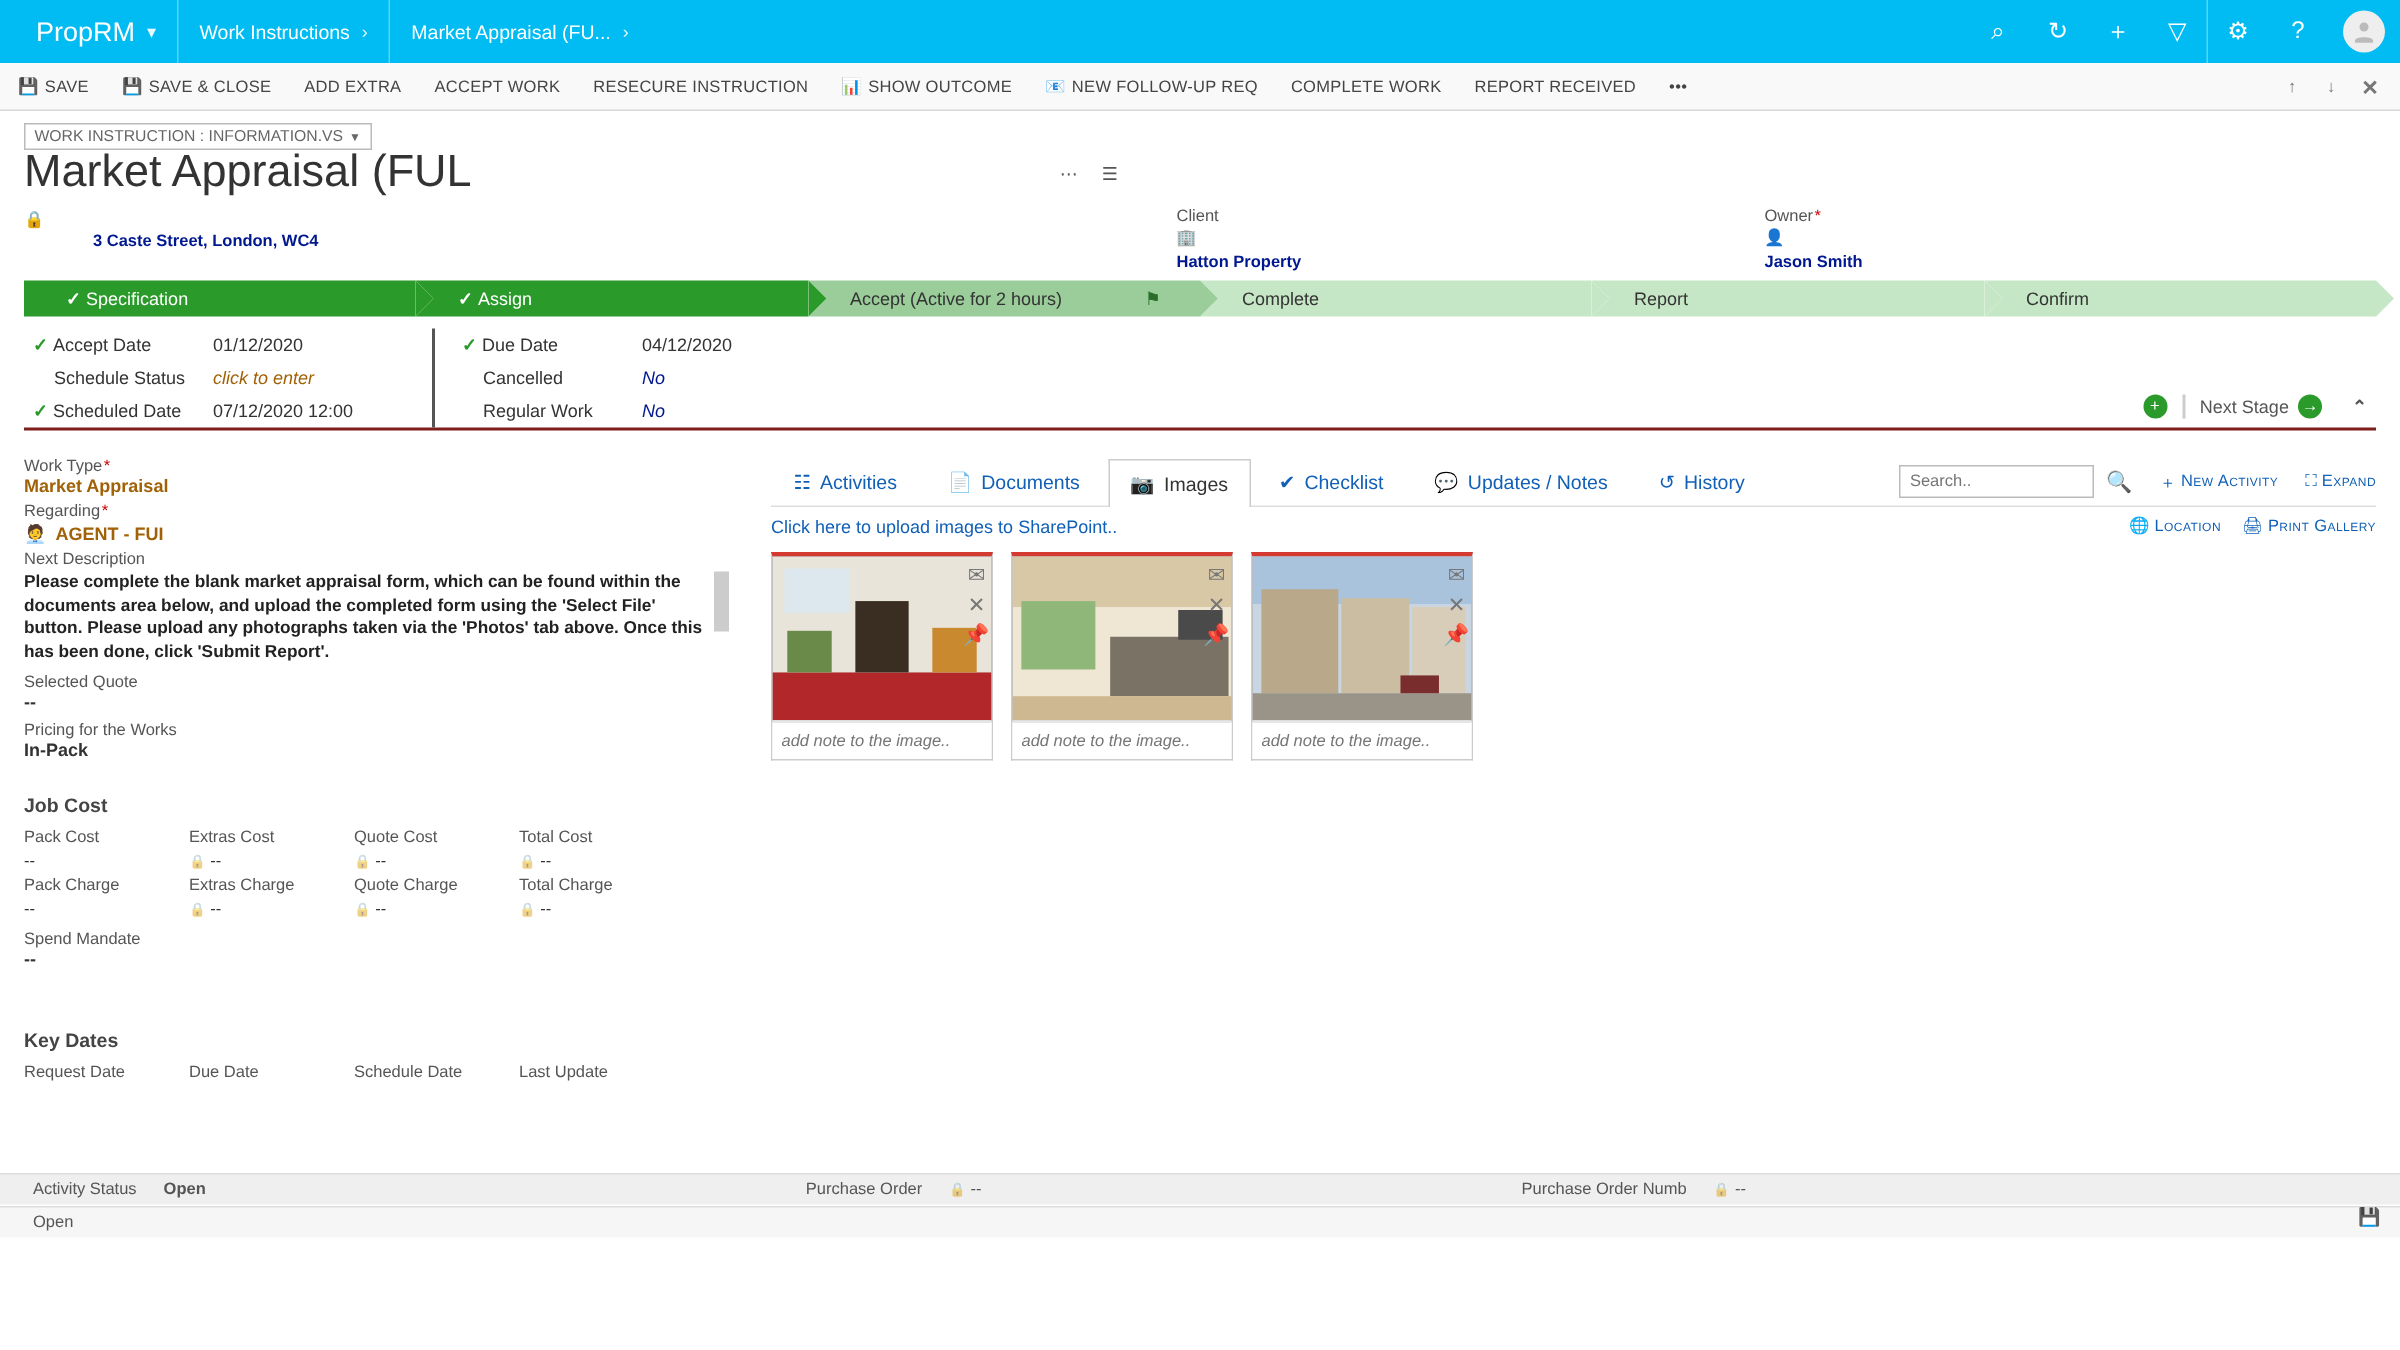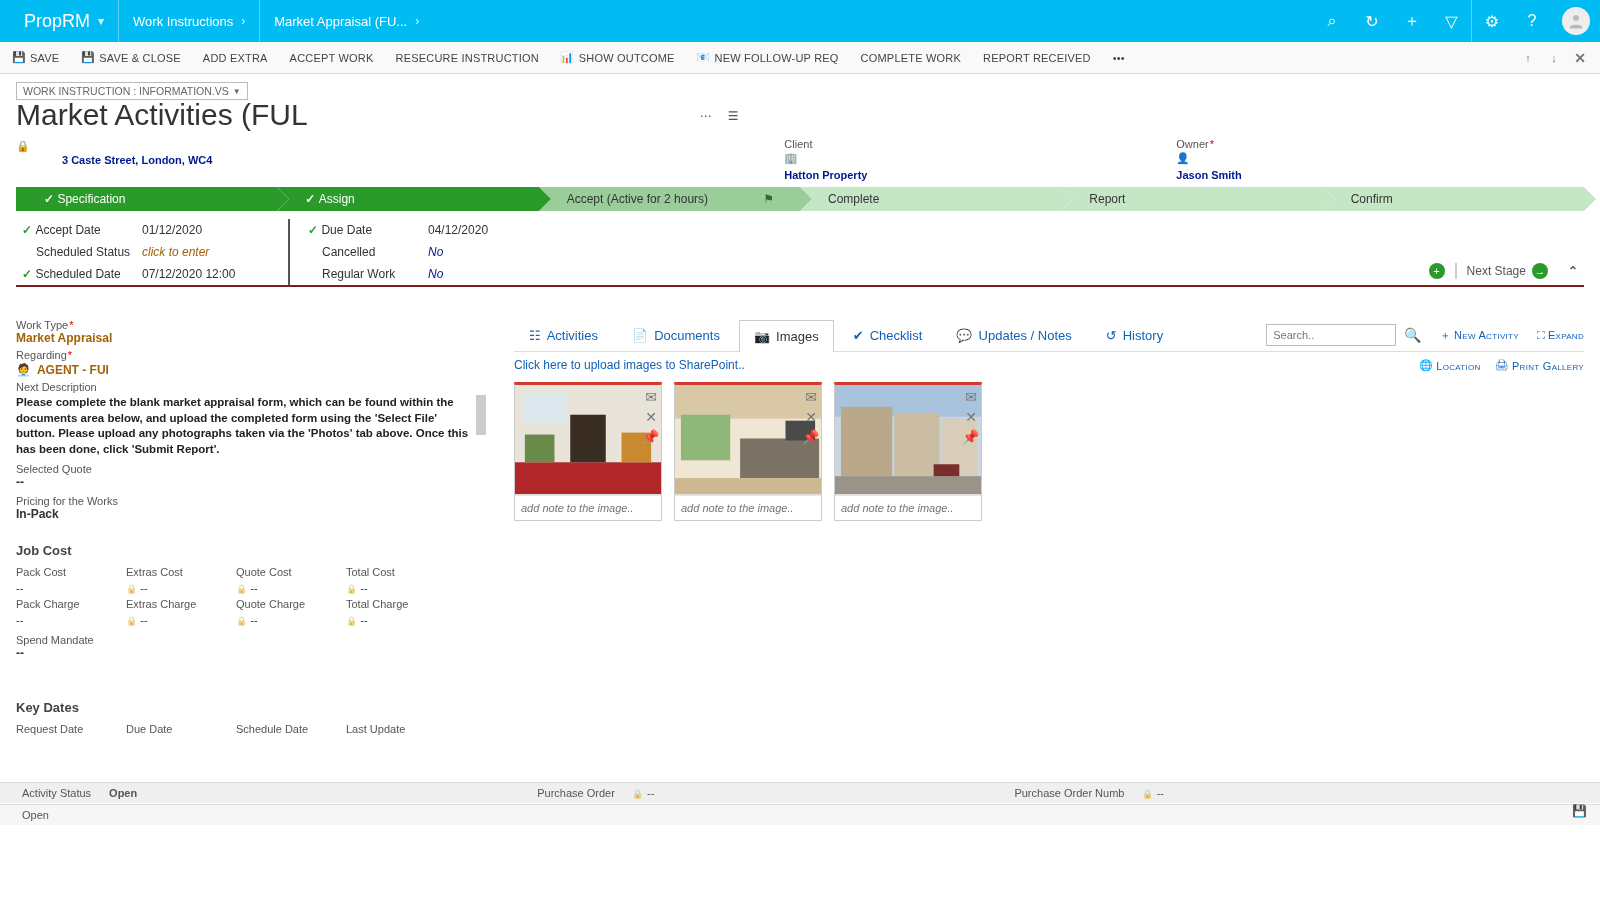--- a/index.html
+++ b/index.html
@@ -53,21 +53,21 @@
 .sb-col.sep{border-left:2px solid #555;padding-left:18px;margin-left:6px}
 .sb-row{display:flex;align-items:center;height:22px}
 .sb-row .lbl{width:120px;color:#333}
 .sb-row .val{color:#333}
 .sb-row .link{color:#a16207;font-style:italic}
 .sb-row .chk::before{content:"✓ ";color:#2a9a2a;font-weight:bold}
 .nextstage{position:absolute;right:6px;bottom:6px;display:flex;align-items:center;gap:10px;font-size:12px;color:#555}
 .ns-btn{display:flex;align-items:center;gap:6px;border-left:2px solid #ccc;padding-left:10px;cursor:pointer}
 .circ{width:16px;height:16px;border-radius:50%;background:#2a9a2a;color:#fff;display:flex;align-items:center;justify-content:center;font-size:11px}
 
-.lower{display:flex;gap:28px;padding-top:32px}
+.lower{display:flex;gap:28px;padding-top:18px}
 .leftcol{flex:0 0 470px;font-size:12px}
 .lbl2{color:#555;font-size:11px}
 .valblue{color:#a16207;font-weight:600;font-size:12px}
 .regarding{display:flex;align-items:center;gap:6px;margin-top:2px}
 .desc{font-size:11.5px;font-weight:600;color:#222;line-height:1.35;margin-top:2px;padding-right:10px;position:relative}
 .descscroll{position:absolute;right:0;top:0;width:10px;height:40px;background:#ccc}
 .mm{font-weight:600}
 .section-h{font-weight:600;font-size:13px;color:#444;margin-top:22px}
 .costgrid{display:grid;grid-template-columns:repeat(4,110px);row-gap:4px;column-gap:0px;margin-top:8px;font-size:11px}
 .cg-lbl{color:#555}
@@ -76,21 +76,21 @@
 .keydates{display:grid;grid-template-columns:repeat(4,110px);margin-top:8px;font-size:11px;color:#555}
 
 .rightcol{flex:1}
 .tabs{display:flex;align-items:center;border-bottom:1px solid #ddd;gap:4px}
 .tab{padding:8px 14px;font-size:13px;color:#1160b7;display:flex;align-items:center;gap:6px;cursor:pointer;border:1px solid transparent;border-bottom:none}
 .tab.active{border-color:#ccc;background:#fff;color:#333;position:relative;top:1px}
 .tabs .grow{flex:1}
 .searchbox{border:1px solid #bbb;height:22px;width:130px;padding:0 6px;font-size:11px;color:#888}
 .searchbtn{color:#1160b7;font-size:14px;margin-left:4px;cursor:pointer}
 .ract{color:#1160b7;font-size:11px;margin-left:14px;cursor:pointer;display:inline-flex;align-items:center;gap:3px;font-variant:small-caps;letter-spacing:.3px}
-.tabsub{display:flex;align-items:flex-end;padding:6px 0;font-size:12px}
+.tabsub{display:flex;align-items:flex-start;padding:6px 0;font-size:12px}
 .tabsub a{color:#1160b7}
 .tabsub .grow{flex:1}
 .cards{display:flex;gap:12px;margin-top:4px}
 .card{width:148px;border:1px solid #ccc;background:#fff;border-top:3px solid #d43a2f;position:relative}
 .card .img{height:110px;background:#888;display:block;border-bottom:1px solid #ddd}
 .card .note{width:100%;border:none;border-top:1px solid #e5e5e5;padding:6px;font-size:11px;color:#888;font-style:italic}
 .card .icol{position:absolute;right:2px;top:4px;display:flex;flex-direction:column;gap:4px}
 .card .icol span{width:16px;height:16px;color:#777;font-size:14px;cursor:pointer;display:flex;align-items:center;justify-content:center}
 
 .footer{position:absolute;left:0;width:1600px;background:#efefef;border-top:1px solid #ddd;padding:4px 22px;display:flex;font-size:11px;color:#555;gap:60px}
@@ -171,21 +171,21 @@
     <span class="ricon" style="font-size:14px;font-weight:bold">✕</span>
   </div>
 </div>
 
 <div class="page">
   <div class="dropdown-pill">
     <span>WORK INSTRUCTION : INFORMATION.VS</span>
       <span class="dd">▼</span>
   </div>
   <div class="titlebar">
-    <h1 class="title">Market Activities (FUL</h1>
+    <h1 class="title">Market Appraisal (FUL</h1>
     <div style="flex:0 0 360px"></div>
     <span class="licon">⋯</span>
     <span class="licon">☰</span>
   </div>
 
   <div class="hdr-row">
     <div class="hdr-cell" style="flex:0 0 49%">
       <div class="hdr-icon">🔒</div>
       <a class="hdr-val" style="margin-left:46px;margin-top:-2px;display:inline-block">3 Caste Street, London, WC4</a>
     </div>
@@ -212,21 +212,21 @@
   </div>
 
   
   <div class="stagebody">
     <div class="sb-col">
       <div class="sb-row">
           <span class="lbl chk">Accept Date</span>
           <span class="val">01/12/2020</span>
         </div>
       <div class="sb-row">
-          <span class="lbl" style="padding-left:14px">Scheduled Status</span>
+          <span class="lbl" style="padding-left:14px">Schedule Status</span>
           <span class="link">click to enter</span>
         </div>
       <div class="sb-row">
           <span class="lbl chk">Scheduled Date</span>
           <span class="val">07/12/2020  12:00</span>
         </div>
     </div>
     <div class="sb-col sep">
       <div class="sb-row">
           <span class="lbl chk">Due Date</span>

